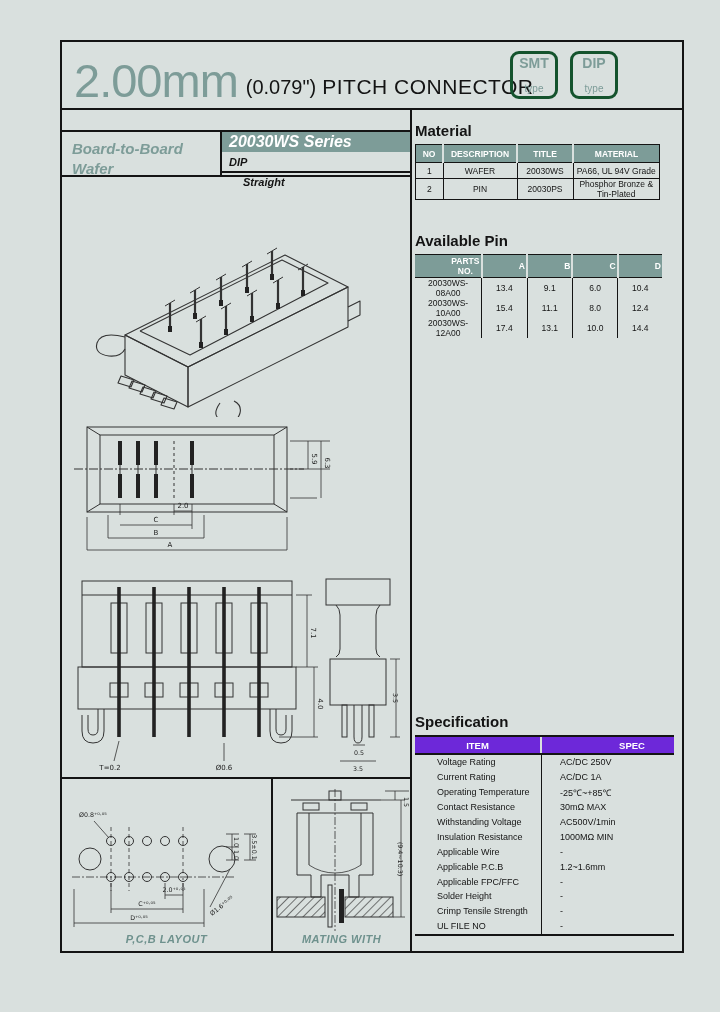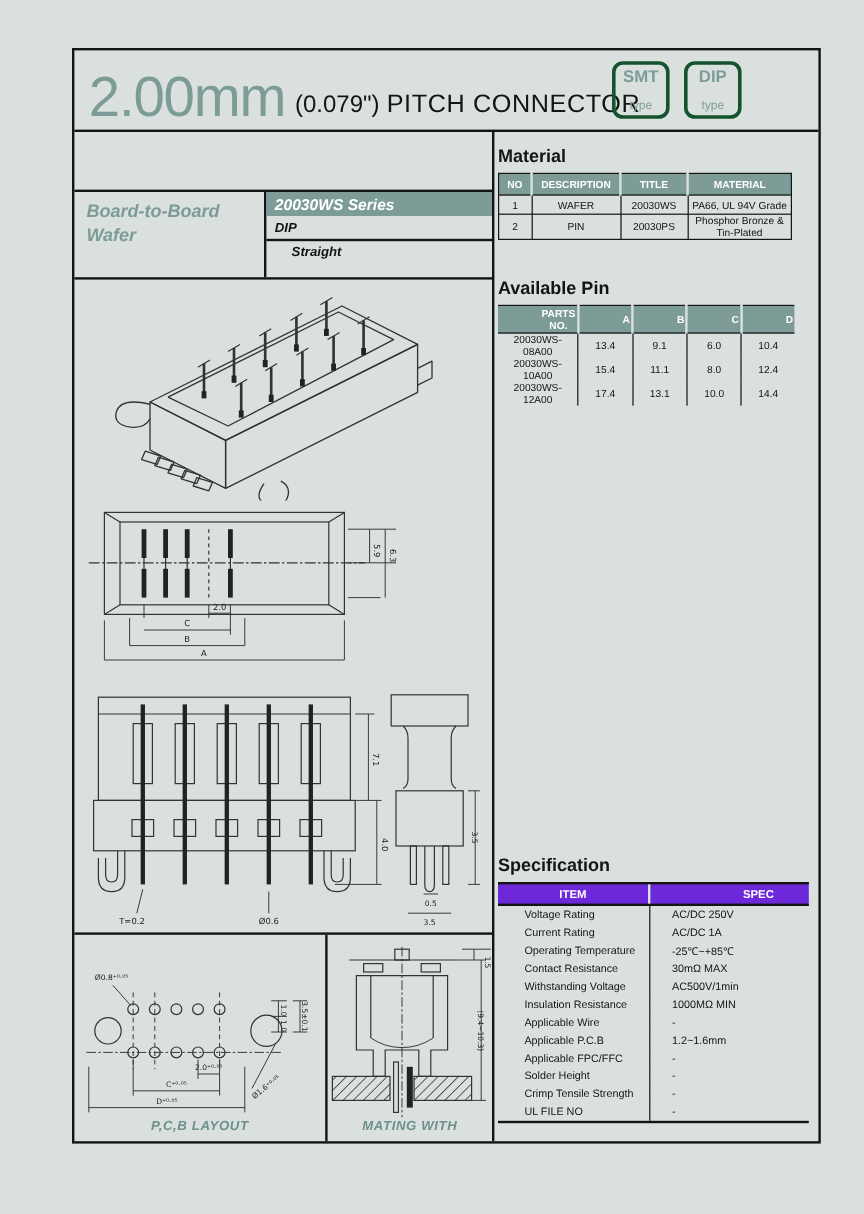--- a/index.html
+++ b/index.html
@@ -20,24 +20,24 @@
   .badges{position:absolute;right:64px;bottom:9px;display:flex;gap:12px;}
   .badge{width:42px;height:42px;border:3px solid #14532d;border-radius:9px;display:flex;flex-direction:column;align-items:center;justify-content:center;color:#7d9c98;background:transparent;}
   .badge .b1{font-size:14px;font-weight:bold;line-height:1;}
   .badge .b2{font-size:10px;line-height:1;margin-top:14px;}
 
   
   .left-col{position:absolute;left:0;top:68px;width:348px;bottom:0;border-right:2px solid #141414;}
   .right-col{position:absolute;left:350px;top:68px;right:0;bottom:0;}
 
   
-  .series-strip{position:absolute;left:0;top:48px;width:100%;height:75px;border-top:2px solid #141414;border-bottom:2px solid #141414;box-sizing:border-box;}
+  .series-strip{position:absolute;left:0;top:20px;width:100%;height:47px;border-top:2px solid #141414;border-bottom:2px solid #141414;box-sizing:border-box;}
   .family{position:absolute;left:10px;top:7px;font-style:italic;font-weight:bold;font-size:15px;color:#7d9c98;line-height:1.35;}
   .series-sub{position:absolute;left:158px;top:0;right:0;bottom:0;border-left:2px solid #141414;}
-  .series-band{height:20px;background:#7d9c98;color:#fff;font-style:italic;font-weight:bold;font-size:13px;display:flex;align-items:center;padding-left:7px;}
+  .series-band{height:20px;background:#7d9c98;color:#fff;font-style:italic;font-weight:bold;font-size:16px;display:flex;align-items:center;padding-left:7px;}
   .series-dip{height:19px;border-bottom:2px solid #141414;font-style:italic;font-weight:bold;font-size:11px;display:flex;align-items:center;padding-left:7px;}
   .series-straight{height:17px;font-style:italic;font-weight:bold;font-size:11px;display:flex;align-items:center;padding-left:21px;}
 
   
   .drawings{position:absolute;left:0;top:99px;width:100%;height:568px;}
   .drawings svg{position:absolute;}
   svg{font-family:"DejaVu Sans", sans-serif;}
   svg text{fill:#222;}
   .dim{font-size:7px;}
   .dimS{font-size:6.3px;}

